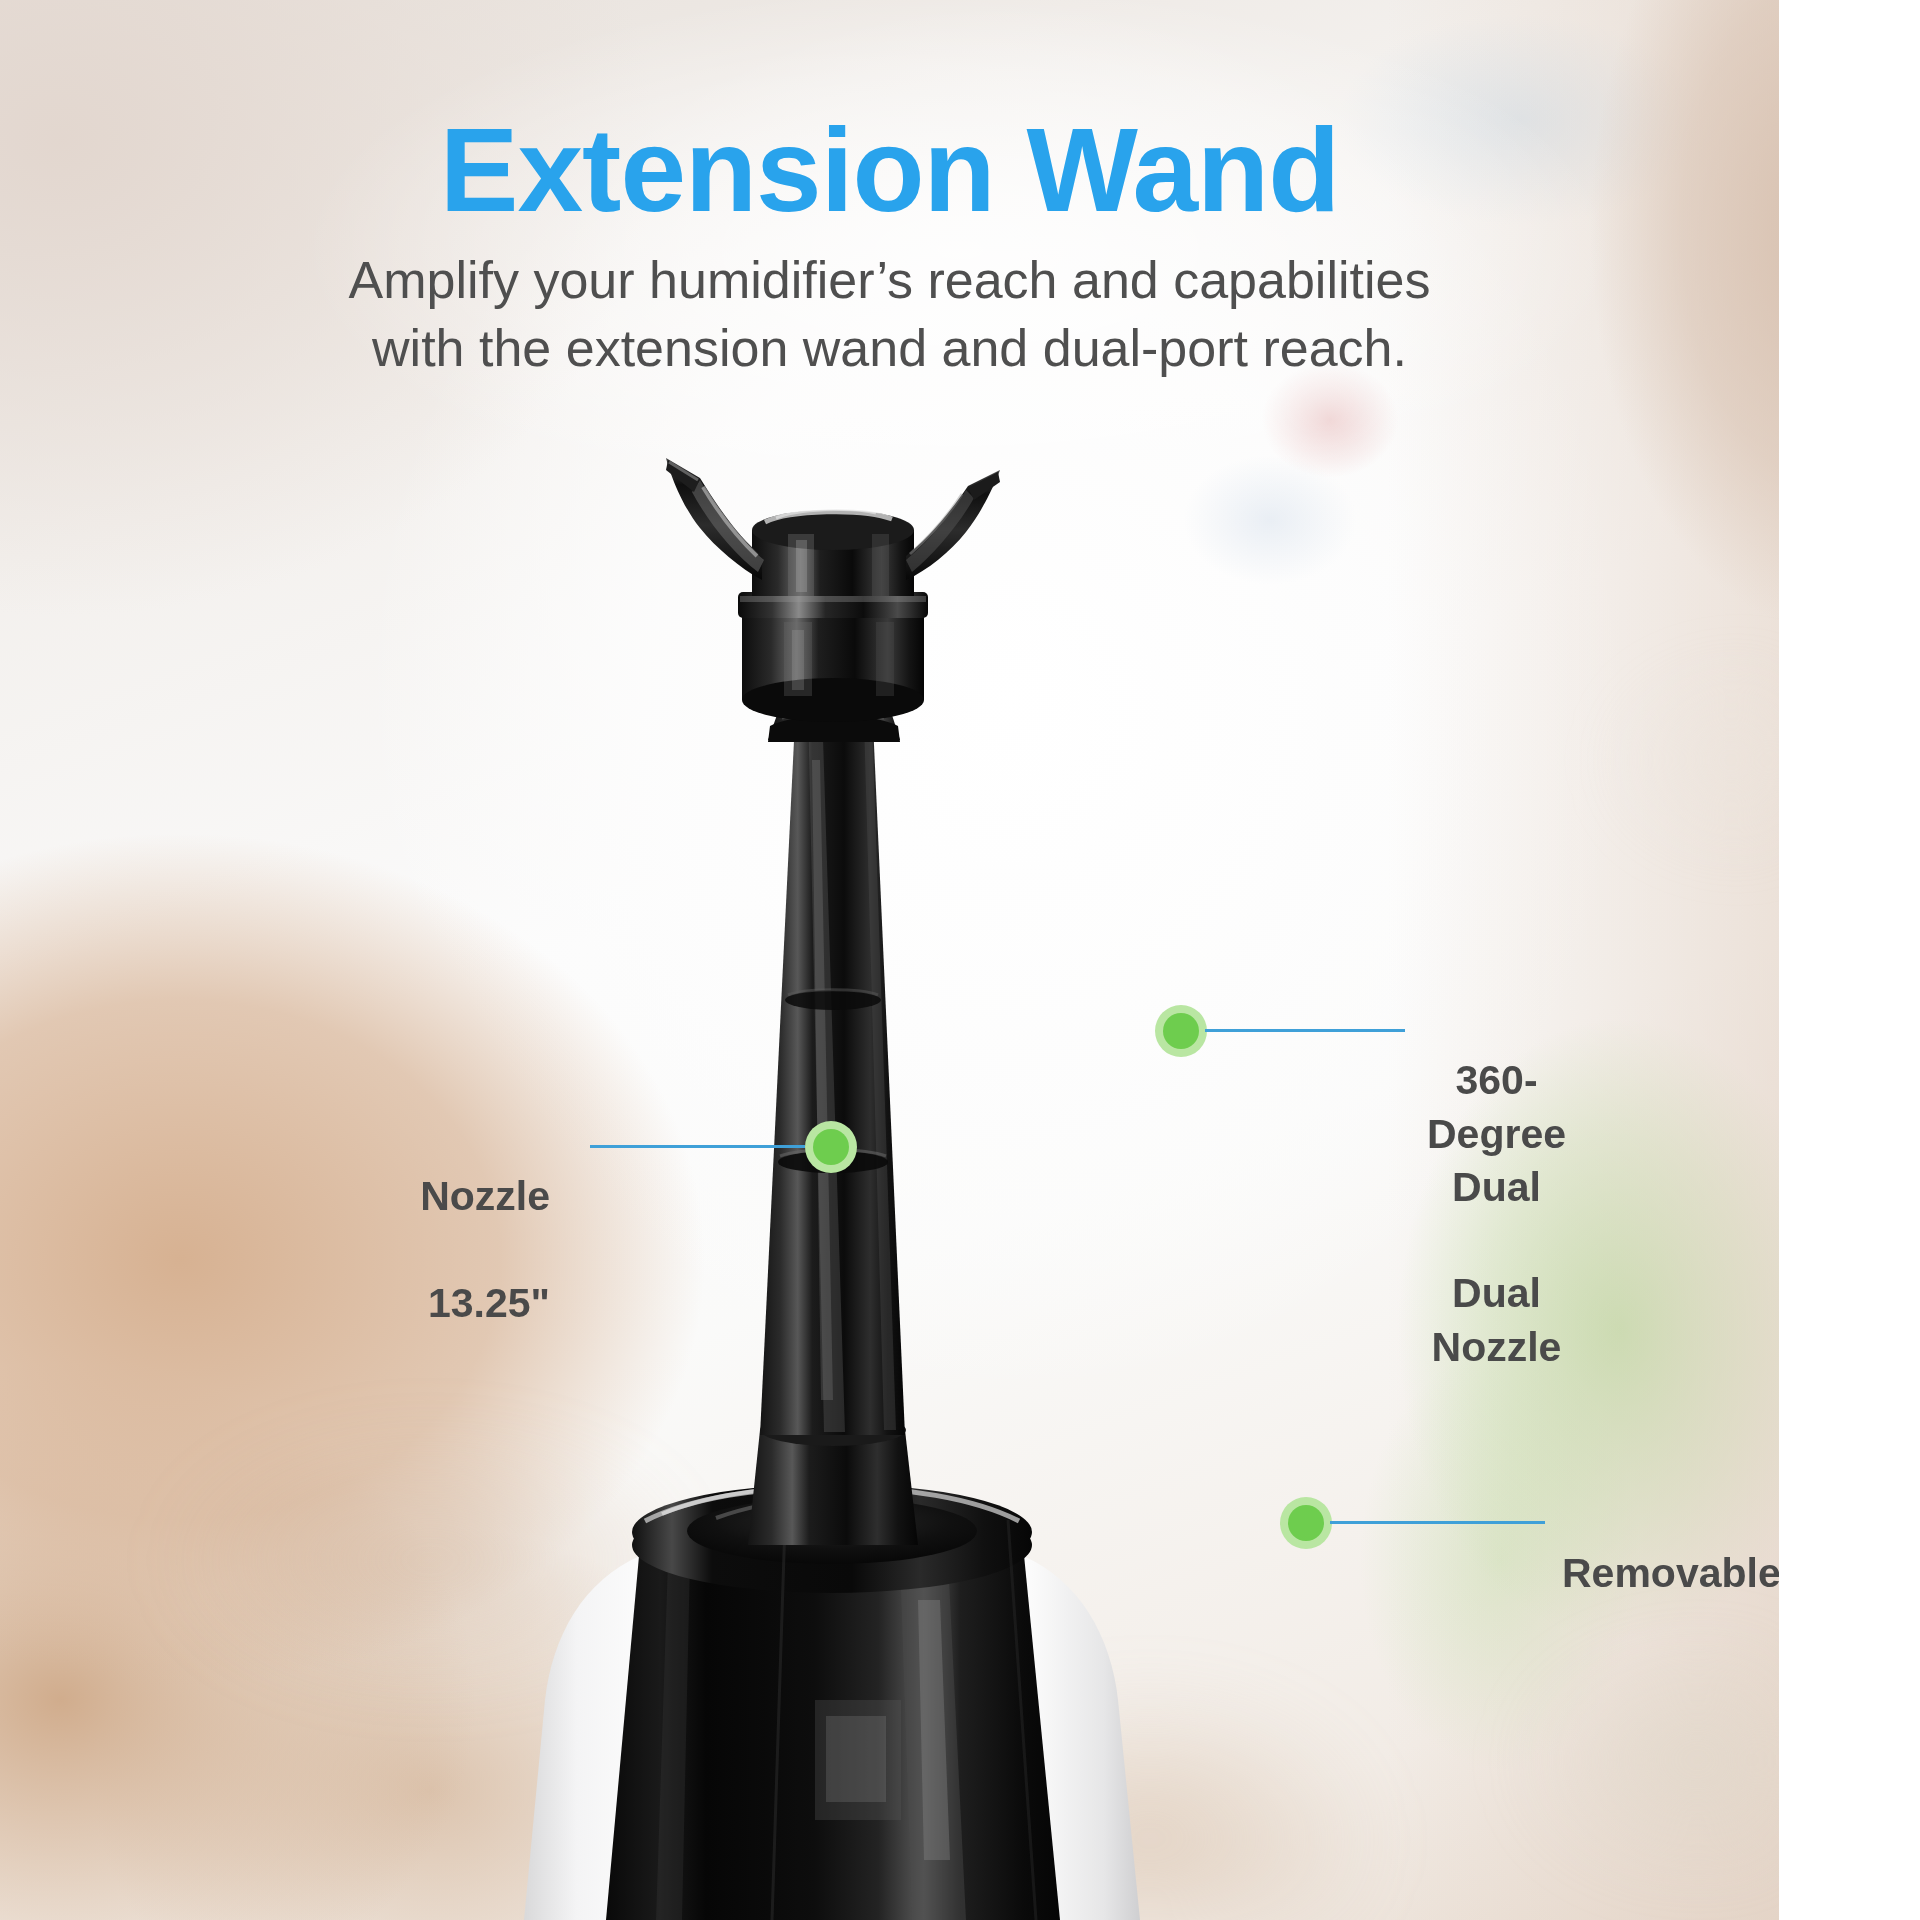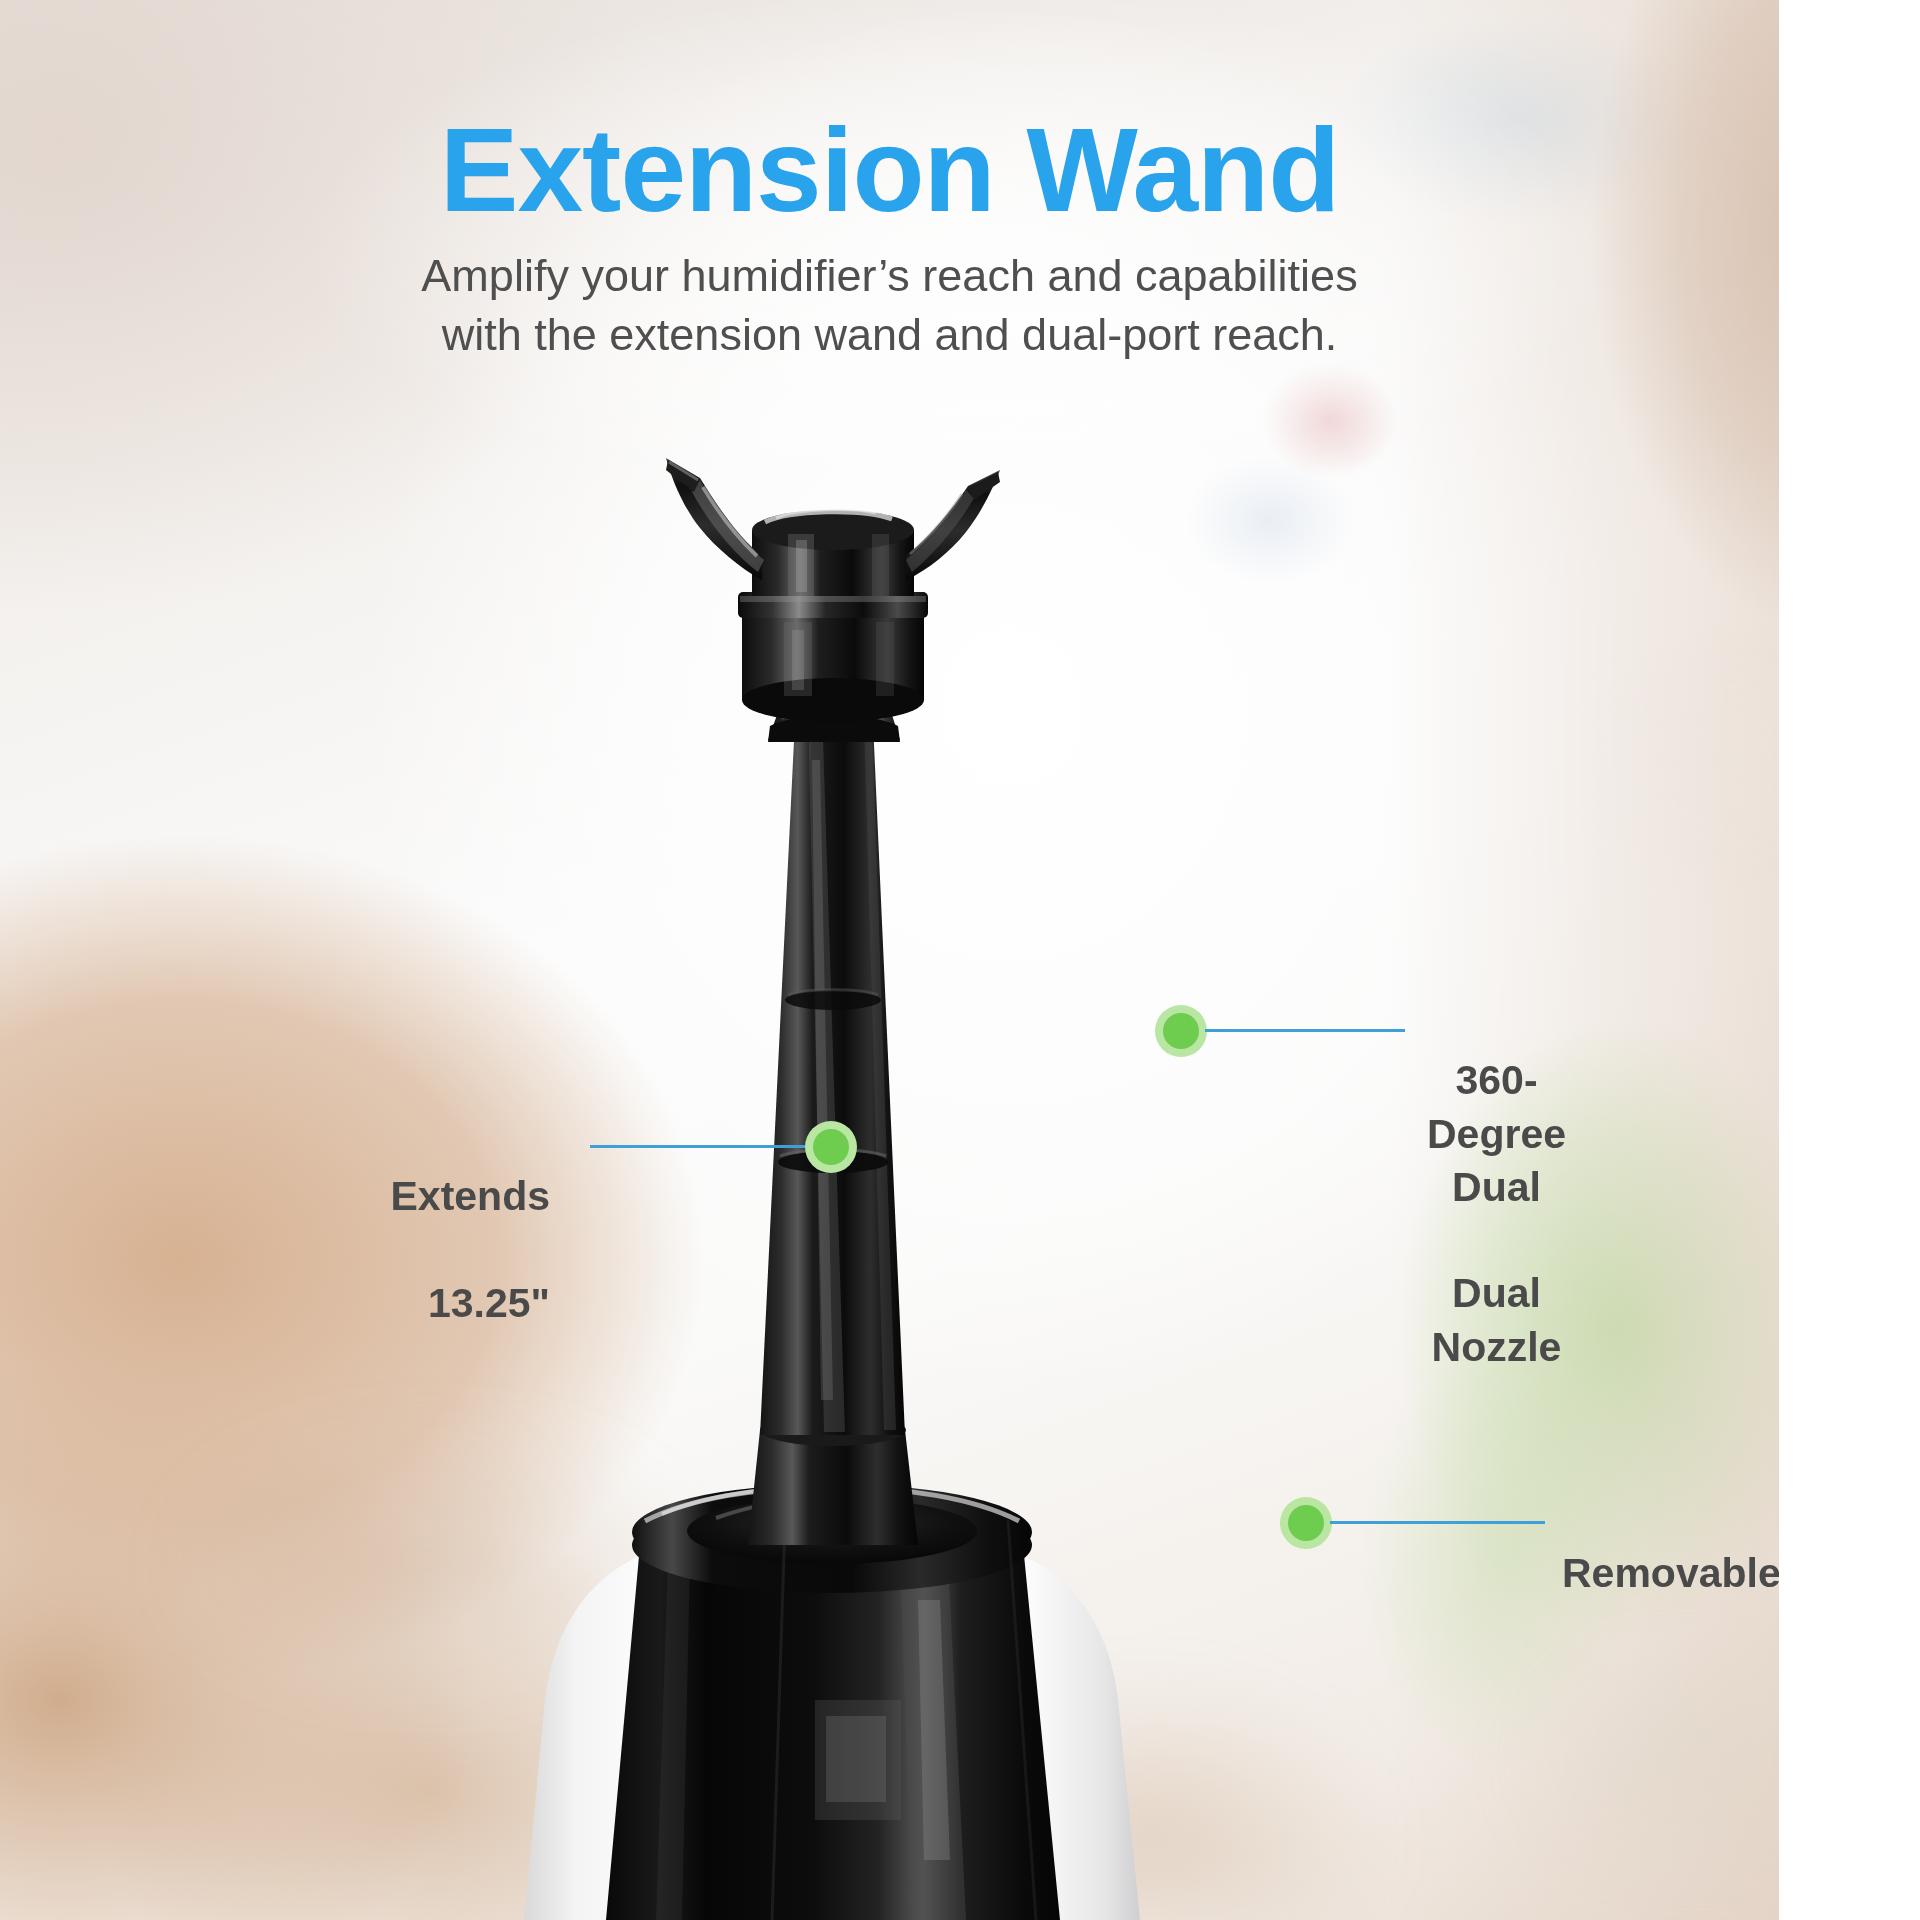--- a/index.html
+++ b/index.html
@@ -48,21 +48,21 @@
     background:radial-gradient(ellipse 820px 330px at 960px 250px, rgba(255,255,255,.72) 0%, rgba(255,255,255,.30) 55%, rgba(255,255,255,0) 80%);
   }
 
   
   .headline{position:absolute;left:0;right:0;top:108px;text-align:center;}
   .title{
     font-size:118px;line-height:1.06;font-weight:bold;letter-spacing:-1px;
     color:#29a3ec;margin:0;white-space:nowrap;
   }
   .subtitle{
-    margin:14px 0 0 0;font-size:45px;line-height:1.30;color:#4f4f4f;font-weight:normal;
+    margin:14px 0 0 0;font-size:52px;line-height:1.30;color:#4f4f4f;font-weight:normal;
   }
   .subtitle .sline{display:block;}
 
   
   #product{position:absolute;left:0;top:0;width:1920px;height:1920px;pointer-events:none;}
 
   
   .callout{position:absolute;}
   .dot{
     position:absolute;width:52px;height:52px;border-radius:50%;
@@ -254,21 +254,21 @@
     <div class="colabel right" style="left:1427px;top:1001px;">
       <span>360-Degree Dual</span><br>
       <span>Dual Nozzle</span>
     </div>
   </div>
 
   <div class="callout">
     <div class="dot" style="left:805px;top:1121px;"></div>
     <div class="leader" style="left:590px;top:1145px;width:215px;"></div>
     <div class="colabel leftal" style="left:150px;top:1117px;width:400px;">
-      <span>Extends</span><br>
+      <span>Nozzle</span><br>
       <span>13.25"</span>
     </div>
   </div>
 
   <div class="callout">
     <div class="dot" style="left:1280px;top:1497px;"></div>
     <div class="leader" style="left:1330px;top:1521px;width:215px;"></div>
     <div class="colabel right" style="left:1562px;top:1494px;">
       <span>Removable</span>
     </div>

